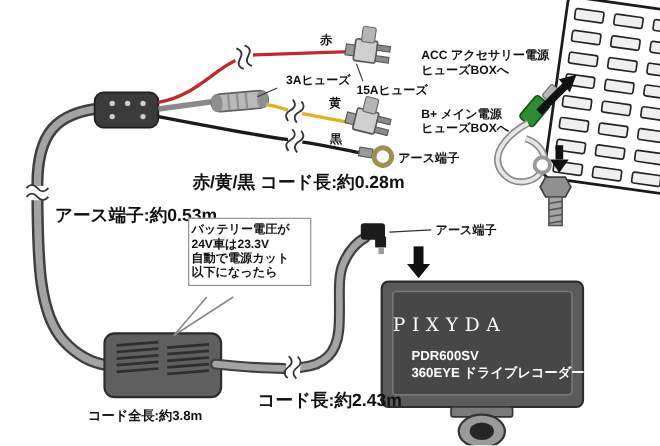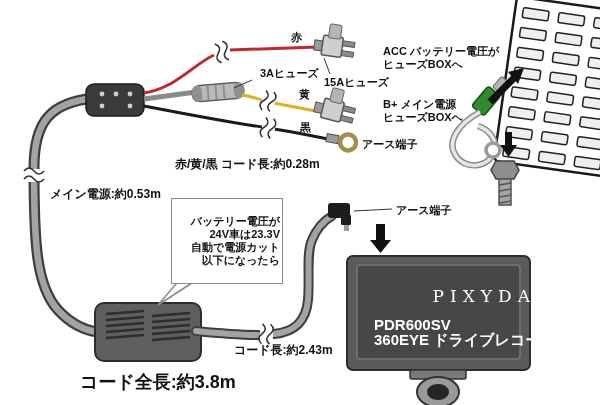--- a/index.html
+++ b/index.html
@@ -1,27 +1,27 @@
 <!DOCTYPE html>
 <html><head>
 <meta charset="utf-8">
 <style>
   *{margin:0;padding:0;box-sizing:border-box}
   html,body{background:#fff}
   body{font-family:"Liberation Sans","DejaVu Sans",sans-serif}
   .stage{position:relative;width:600px;height:405px;background:#fff;overflow:hidden}
   .stage svg{position:absolute;left:0;top:0}
   .lbl{position:absolute;font-size:11px;font-weight:bold;color:#111;white-space:nowrap;line-height:1.15}
-  .s12{font-size:12px}
-  .s16{font-size:18px}
+  .s12{font-size:16px}
+  .s16{font-size:12px}
   .note{position:absolute;left:171px;top:198px;width:112px;background:#fff;border:1.5px solid #8a8a8a;
-        padding:16px 2px;text-align:right;font-weight:bold;font-size:11px;line-height:13px;color:#111}
-  .dev{position:absolute;color:#fff;font-weight:bold;font-size:15px;white-space:nowrap}
+        padding:4px 2px;text-align:left;font-weight:bold;font-size:11px;line-height:13px;color:#111}
+  .dev{position:absolute;color:#fff;font-weight:bold;font-size:12px;white-space:nowrap}
   .brand{font-family:"DejaVu Serif","Liberation Serif",serif;font-weight:normal;font-size:17px;
-         letter-spacing:6px;text-align:right;width:179px}
+         letter-spacing:6px;text-align:left;width:179px}
 </style>
 </head>
 <body>
 
 <div class="stage">
 
 <svg width="600" height="405" viewBox="0 0 600 405">
   <defs>
     <g id="brk">
       <rect x="-6" y="-10" width="13" height="20" fill="#fff"></rect>
@@ -196,33 +196,33 @@
   <path d="M188 270 L158 305 L212 270" fill="#fff" stroke="#8a8a8a" stroke-width="1.5"></path>
 
   <g stroke="#333" stroke-width="1">
     <line x1="330" y1="74" x2="324" y2="58"></line>
     <line x1="252" y1="80" x2="234" y2="88"></line>
     <line x1="354" y1="211" x2="392" y2="209"></line>
   </g>
 </svg>
 
 <div class="lbl" style="left:291px;top:31px">赤</div>
-<div class="lbl" style="left:383px;top:45px">ACC バッテリー電圧が</div>
+<div class="lbl" style="left:383px;top:45px">ACC アクセサリー電源</div>
 <div class="lbl" style="left:383px;top:58px">ヒューズBOXへ</div>
 <div class="lbl" style="left:324px;top:76px">15Aヒューズ</div>
 <div class="lbl" style="left:260px;top:67px">3Aヒューズ</div>
 <div class="lbl" style="left:299px;top:88px">黄</div>
 <div class="lbl" style="left:383px;top:98px">B+ メイン電源</div>
 <div class="lbl" style="left:383px;top:111px">ヒューズBOXへ</div>
 <div class="lbl" style="left:300px;top:121px">黒</div>
 <div class="lbl" style="left:362px;top:138px">アース端子</div>
 <div class="lbl s12" style="left:175px;top:158px">赤/黄/黒 コード長:約0.28m</div>
-<div class="lbl s12" style="left:50px;top:188px">メイン電源:約0.53m</div>
+<div class="lbl s12" style="left:50px;top:188px">アース端子:約0.53m</div>
 <div class="lbl" style="left:396px;top:204px">アース端子</div>
-<div class="lbl s12" style="left:234px;top:344px">コード長:約2.43m</div>
+<div class="lbl s12" style="left:234px;top:356px">コード長:約2.43m</div>
 <div class="lbl s16" style="left:80px;top:372px">コード全長:約3.8m</div>
 
 <div class="note">
   <div>バッテリー電圧が</div>
   <div>24V車は23.3V</div>
   <div>自動で電源カット</div>
   <div>以下になったら</div>
 </div>
 
 <div class="dev brand" style="left:357px;top:286px">PIXYDA</div>

